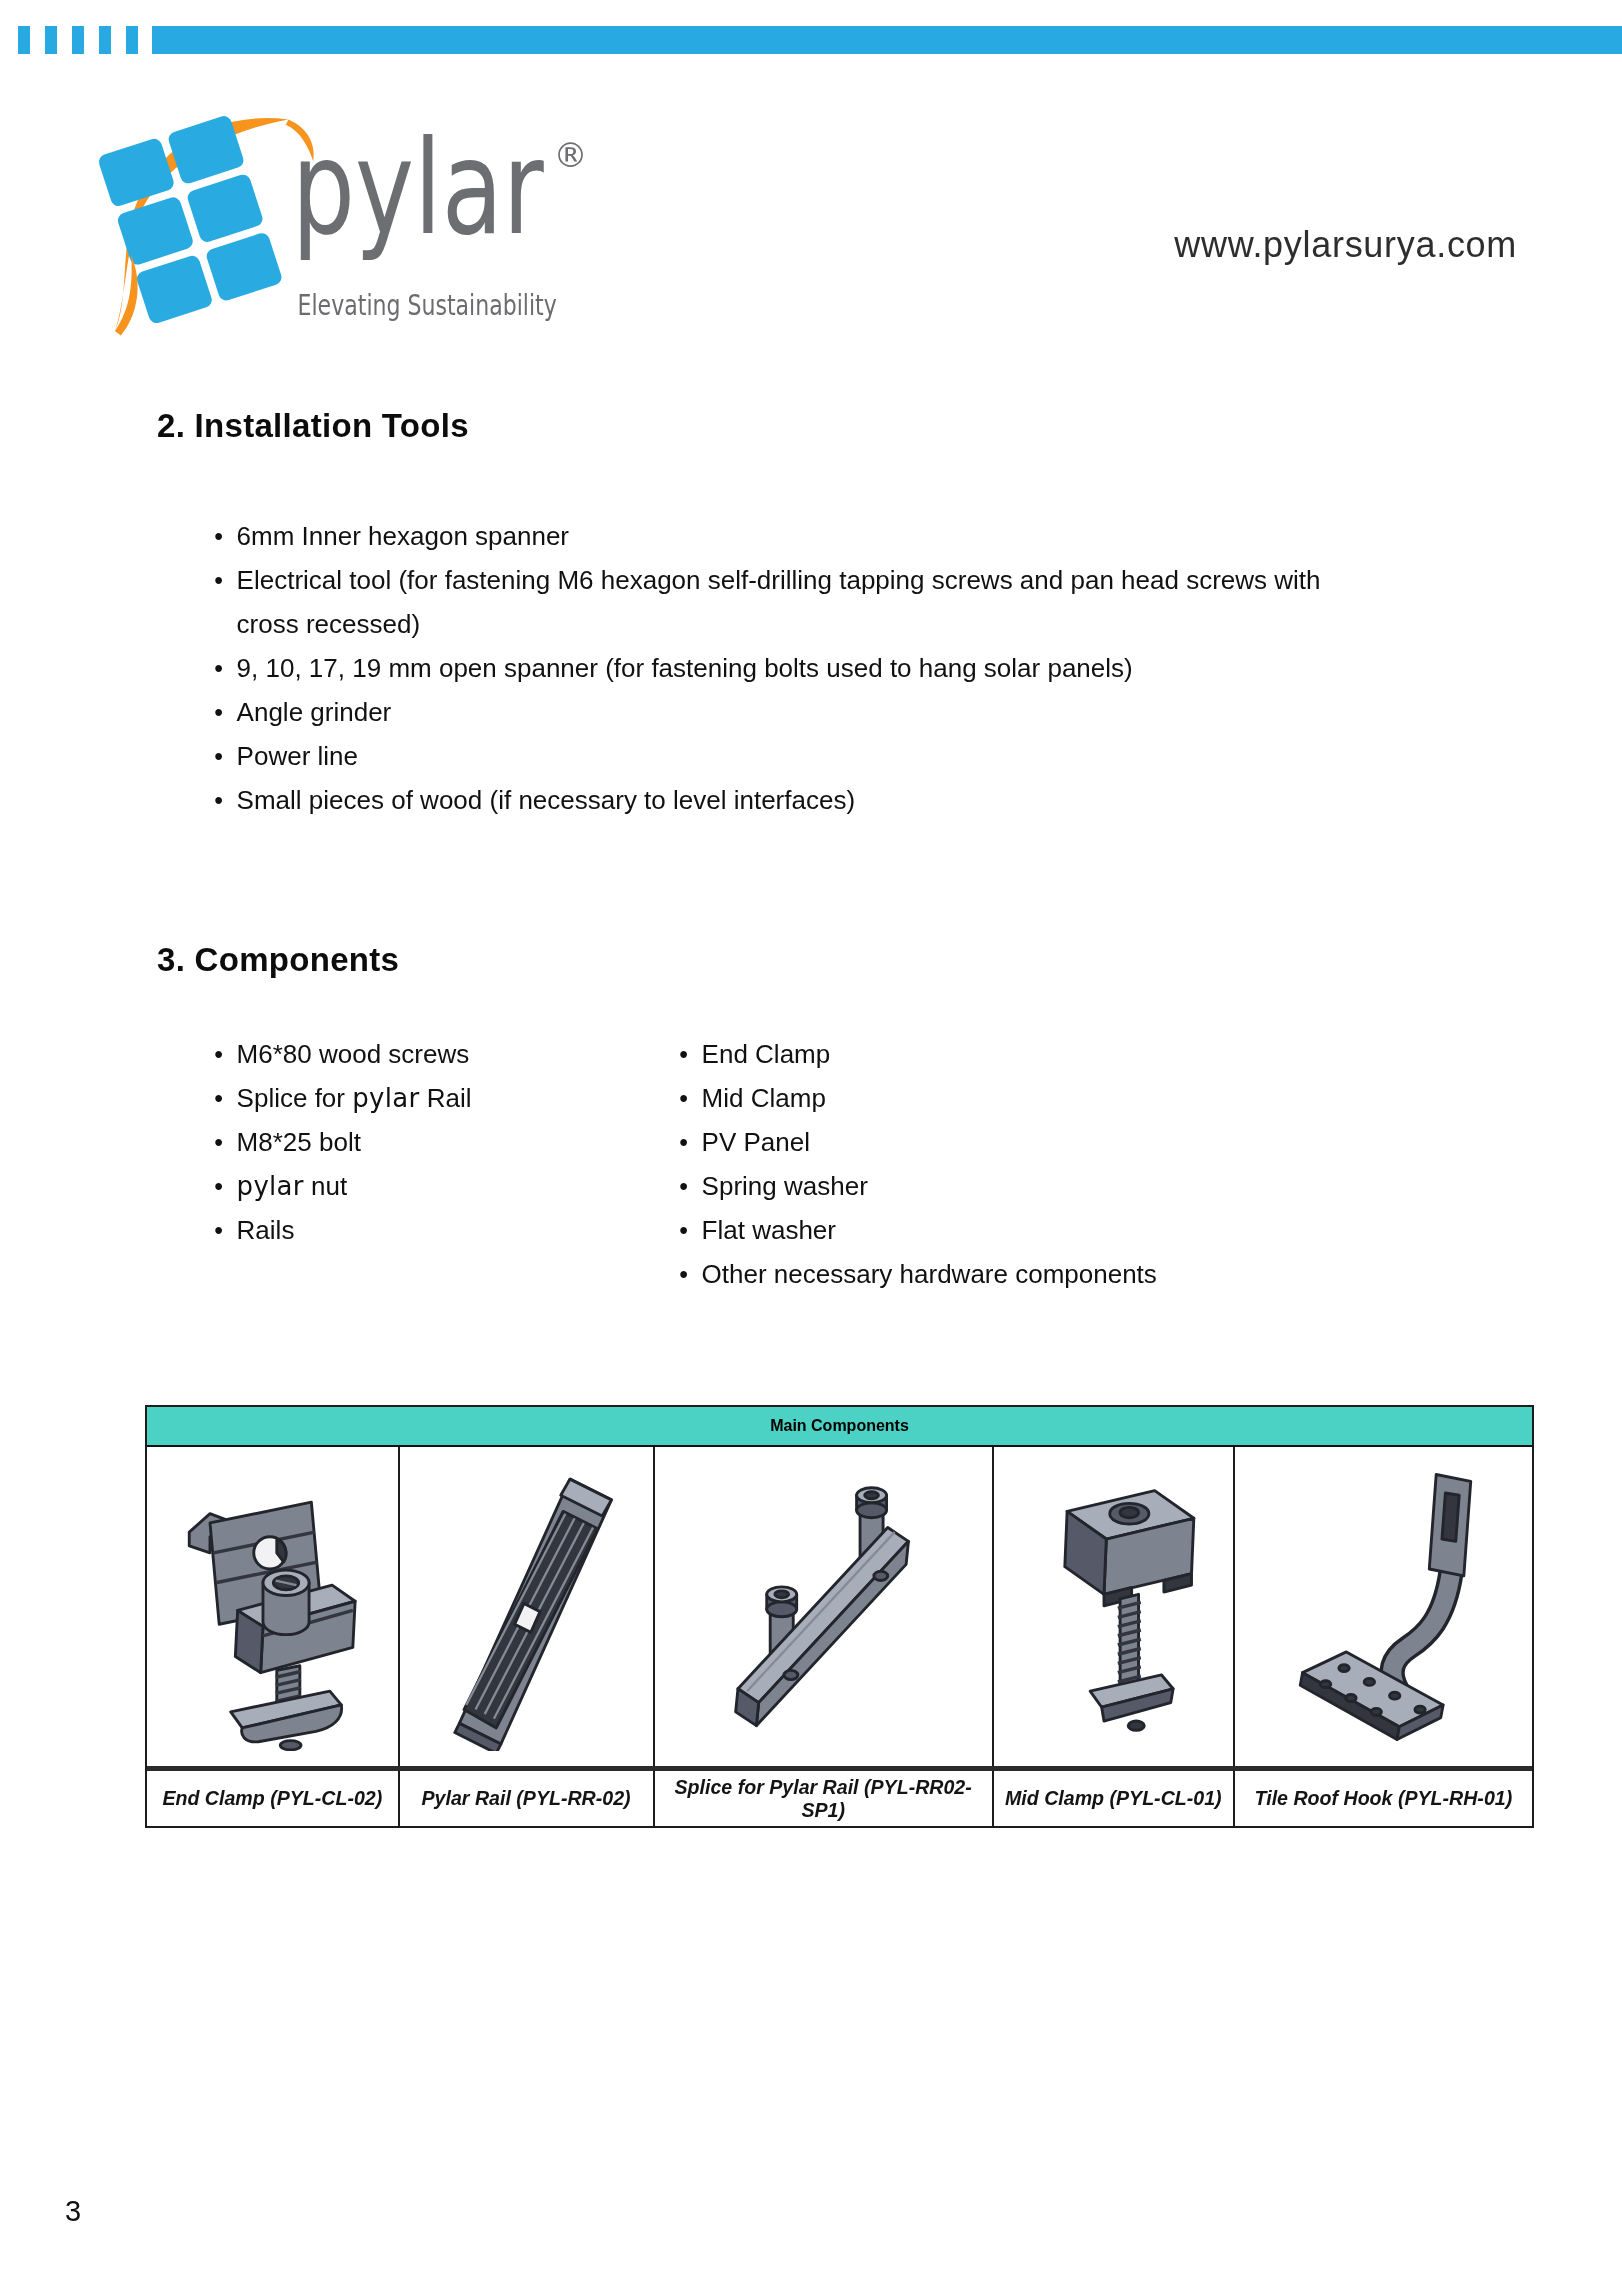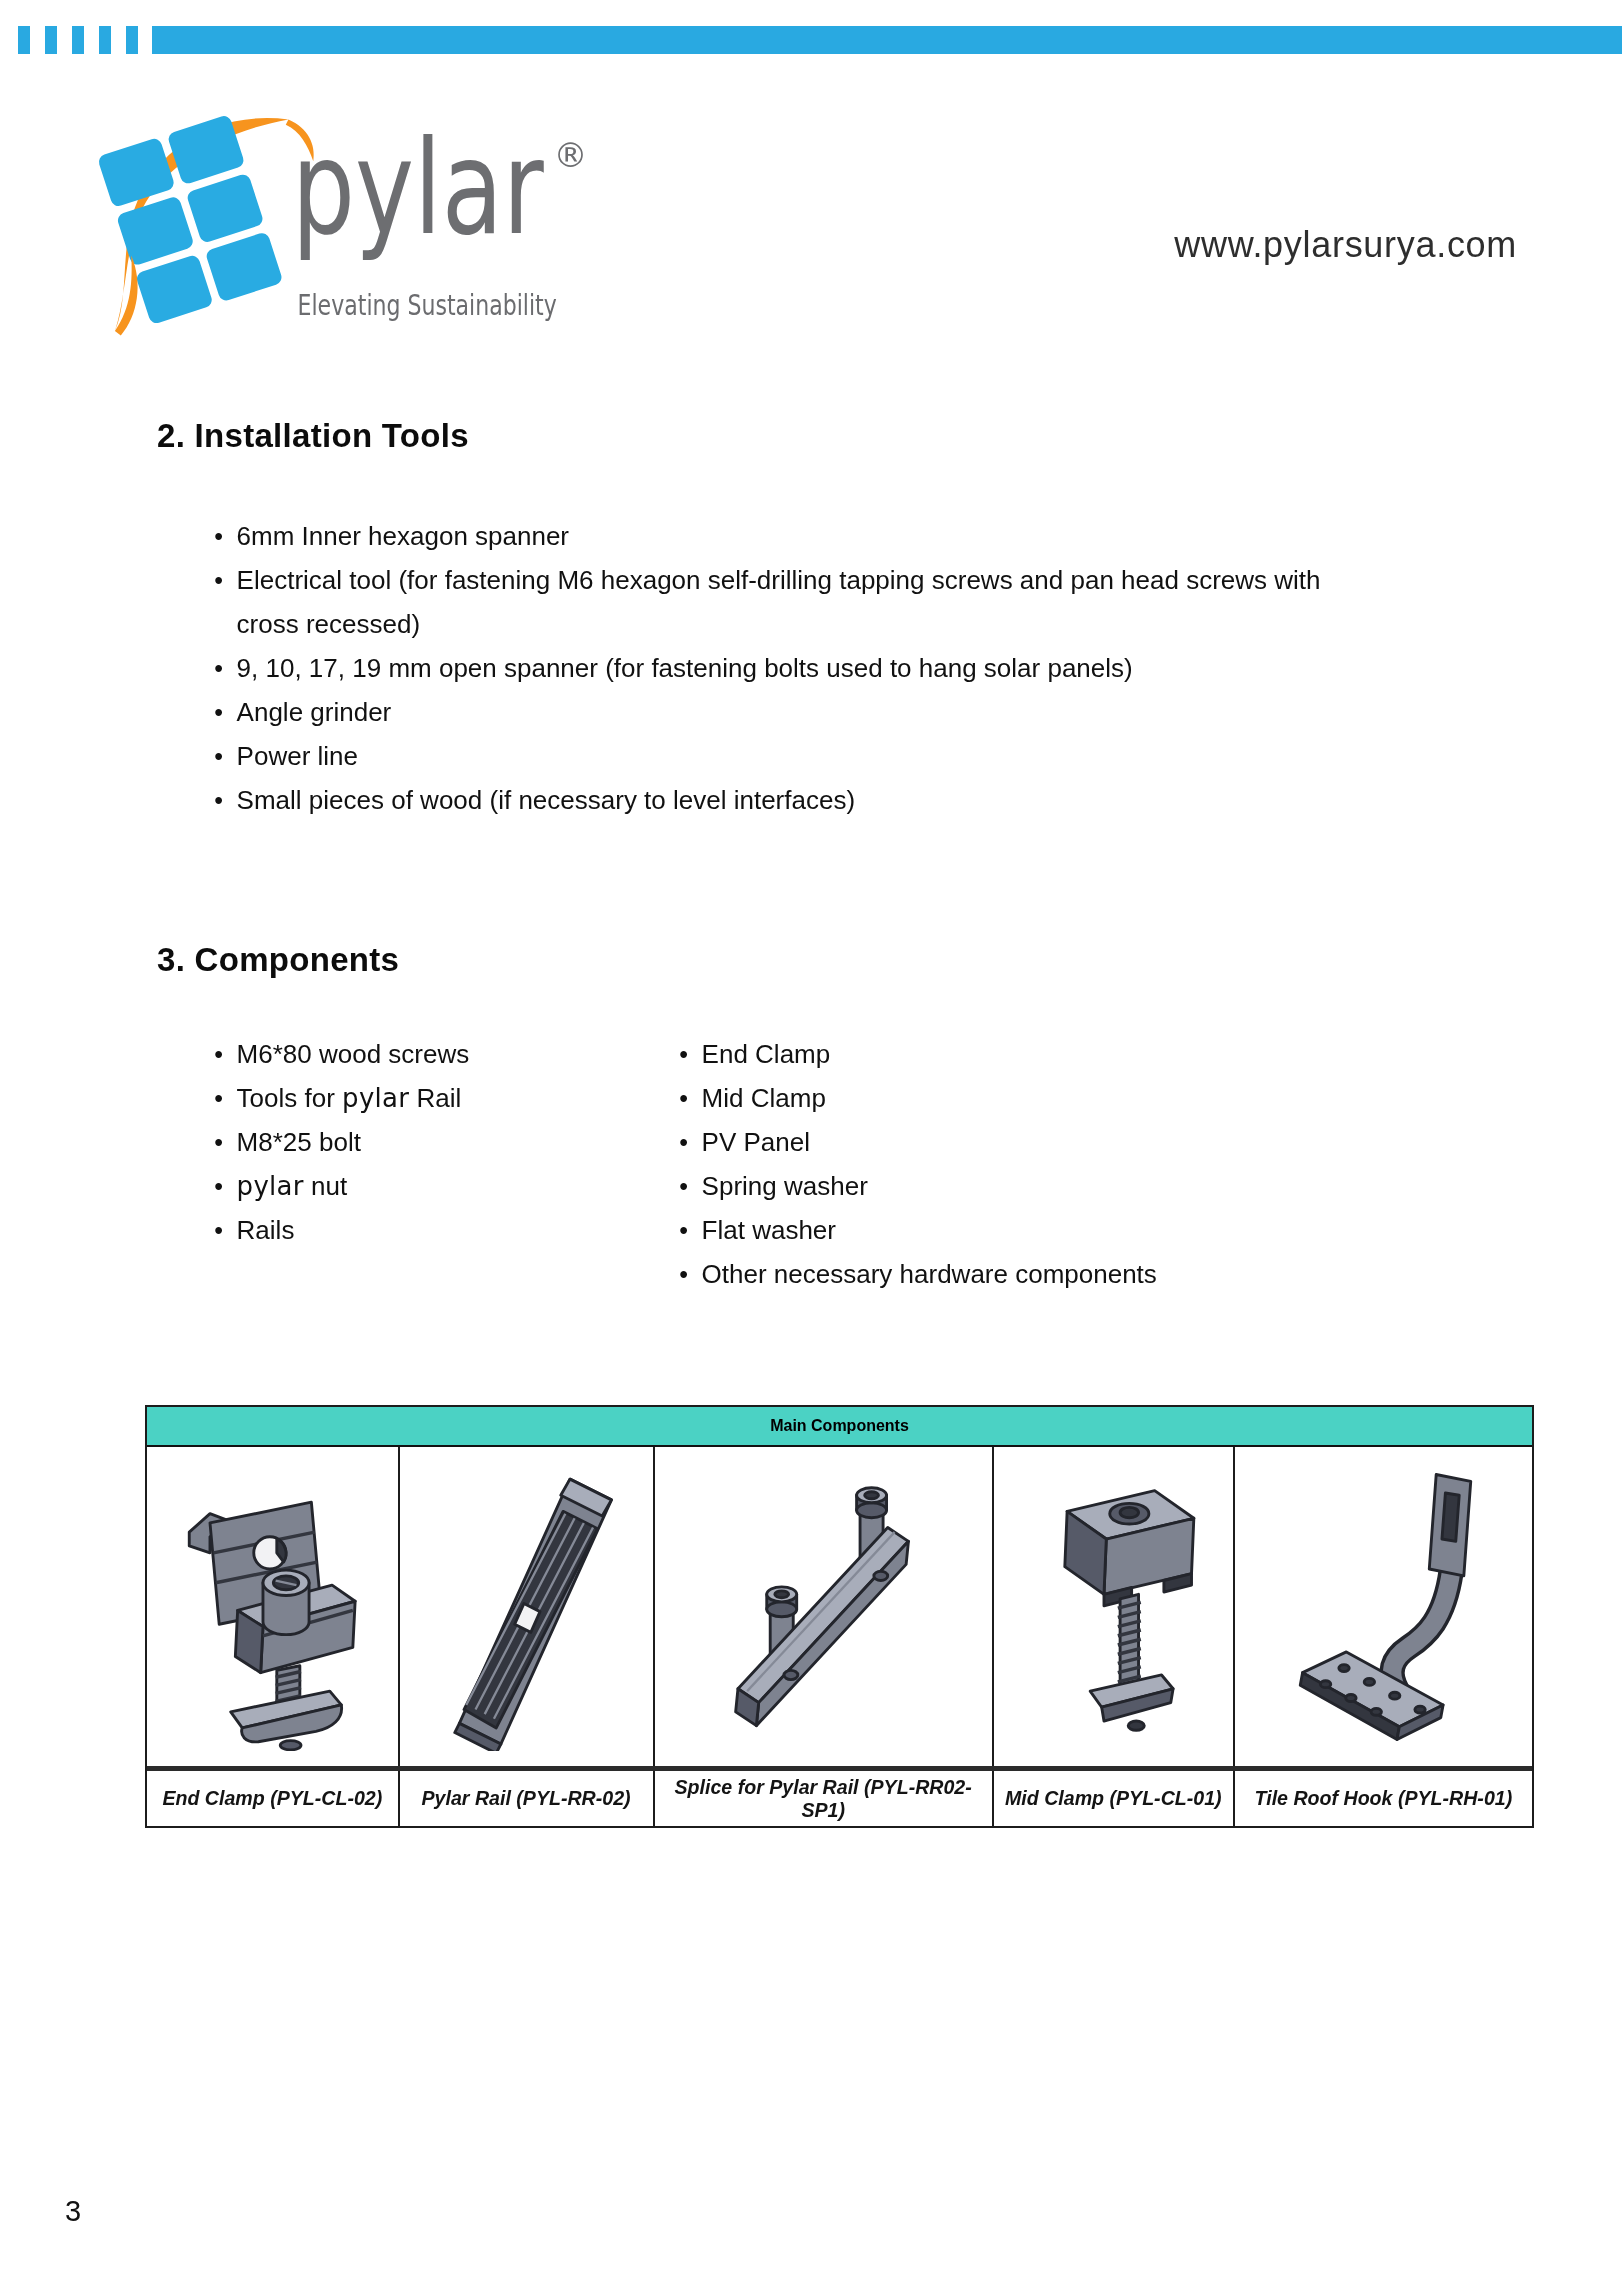--- a/index.html
+++ b/index.html
@@ -13,21 +13,21 @@
   .tb-bar{position:absolute;top:26px;left:152px;right:0;height:28px;background:#29A9E1;}
   
   .logo{position:absolute;left:92px;top:105px;width:491px;height:239px;}
   
   .website{
     position:absolute;top:224px;right:105px;font-size:36px;color:#2e2e2e;
     letter-spacing:0.7px;font-weight:400;
   }
   
   .h2{position:absolute;font-size:33px;font-weight:bold;color:#0c0c0c;letter-spacing:0.3px;}
-  .h2.tools{left:157px;top:417px;}
+  .h2.tools{left:157px;top:407px;}
   .h2.comps{left:157px;top:941px;}
   
   ul.blist{list-style:none;margin:0;padding:0;position:absolute;}
   ul.blist li{
     position:relative;padding-left:23.6px;font-size:26px;line-height:44px;color:#111;
   }
   ul.blist li::before{content:"\2022";position:absolute;left:1.3px;top:0;font-size:25px;}
   ul.tools-list{left:213px;top:514px;width:1112px;}
   ul.comp-left{left:213px;top:1032px;width:458px;}
   ul.comp-right{left:678px;top:1032px;width:864px;}
@@ -112,21 +112,21 @@
     <li><span>Electrical tool (for fastening M6 hexagon self-drilling tapping screws and pan head screws with cross recessed)</span></li>
     <li><span>9, 10, 17, 19 mm open spanner (for fastening bolts used to hang solar panels)</span></li>
     <li><span>Angle grinder</span></li>
     <li><span>Power line</span></li>
     <li><span>Small pieces of wood (if necessary to level interfaces)</span></li>
   </ul>
 
   <div class="h2 comps">3. Components</div>
   <ul class="blist comp-left">
     <li><span>M6*80 wood screws</span><span class="ib"></span><span></span></li>
-    <li><span>Tools for </span><span class="ib">pylar</span><span> Rail</span></li>
+    <li><span>Splice for </span><span class="ib">pylar</span><span> Rail</span></li>
     <li><span>M8*25 bolt</span><span class="ib"></span><span></span></li>
     <li><span></span><span class="ib">pylar</span><span> nut</span></li>
     <li><span>Rails</span><span class="ib"></span><span></span></li>
   </ul>
   <ul class="blist comp-right">
     <li><span>End Clamp</span></li>
     <li><span>Mid Clamp</span></li>
     <li><span>PV Panel</span></li>
     <li><span>Spring washer</span></li>
     <li><span>Flat washer</span></li>

